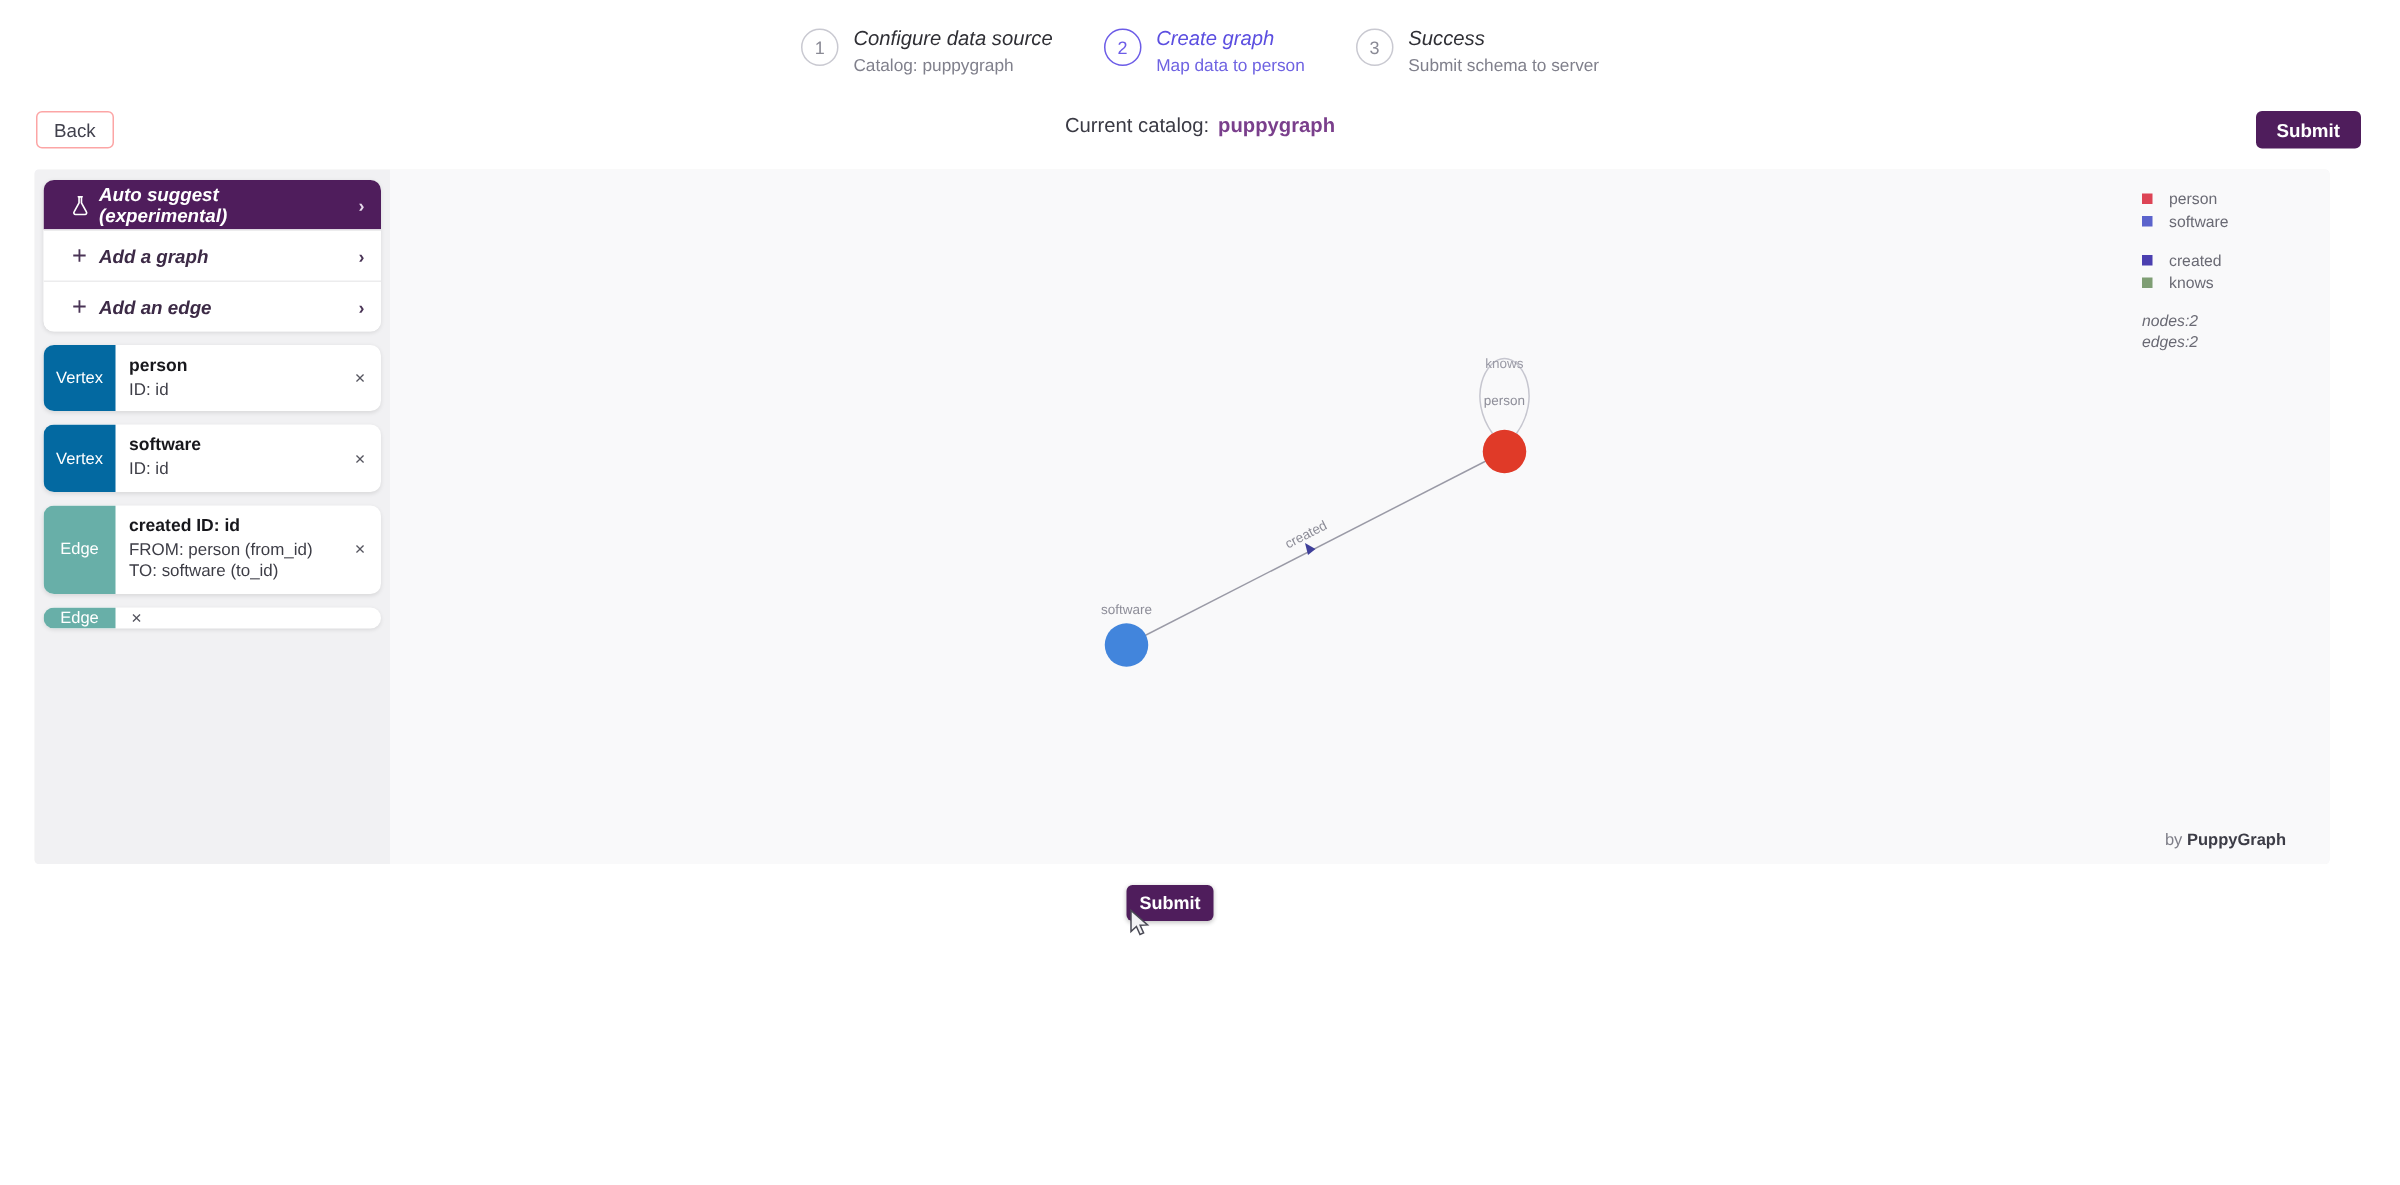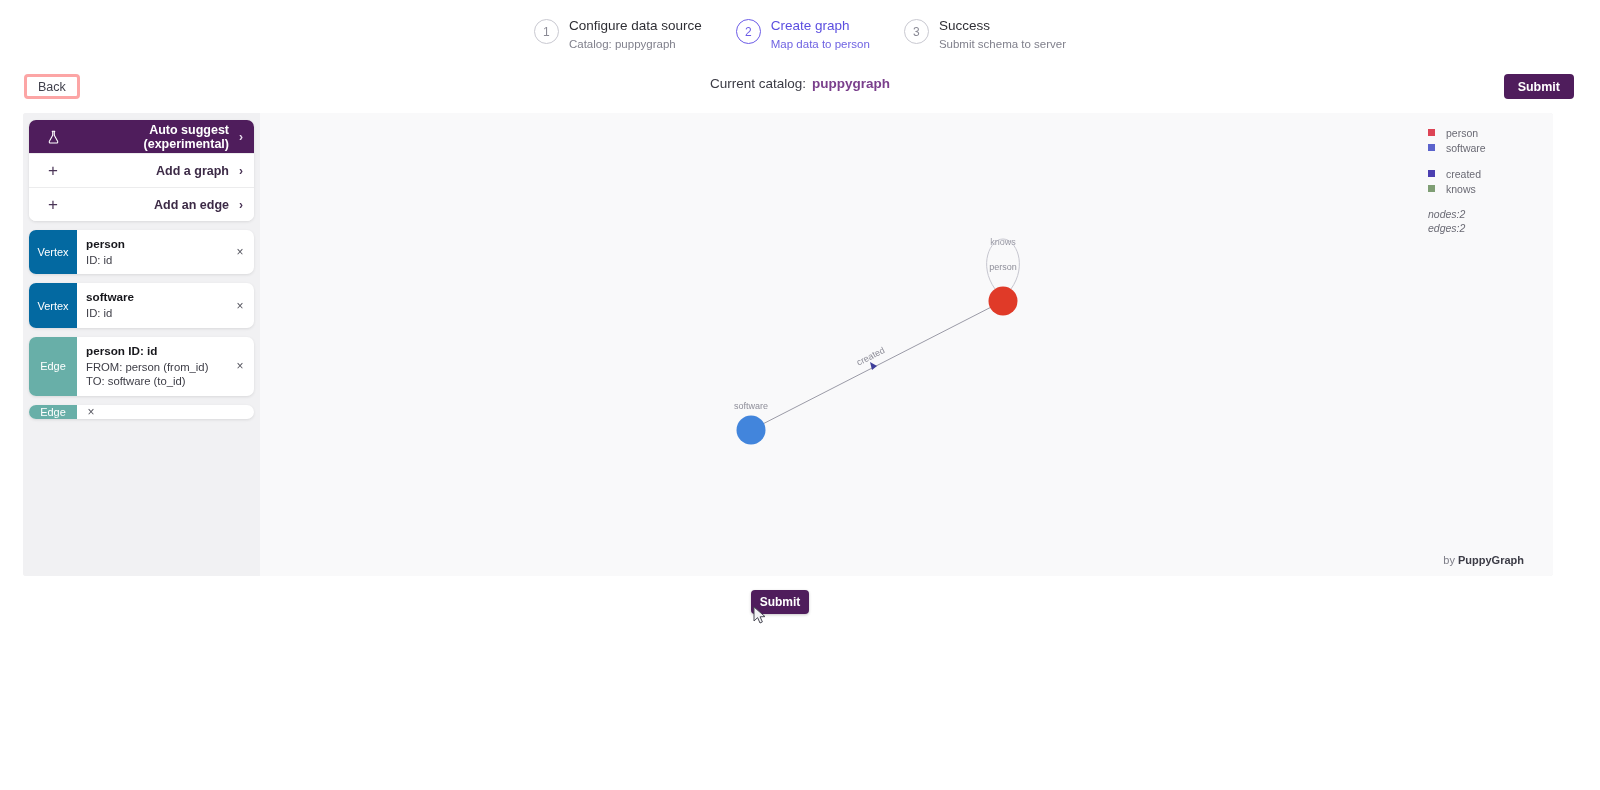--- a/index.html
+++ b/index.html
@@ -18,31 +18,31 @@
   }
   .step { display: flex; align-items: flex-start; gap: 10px; }
   .step-circle {
     width: 25px; height: 25px; border-radius: 50%;
     border: 1px solid #c9c9d1; color: #8a8a95;
     display: flex; align-items: center; justify-content: center;
     font-size: 12px; flex: none; margin-top: 1px;
   }
   .step.active .step-circle { border-color: #6c5ce7; color: #6c5ce7; }
   .step-text { line-height: 1.25; }
-  .step-title { font-size: 13.5px; color: #2f2f35; font-weight: 400; white-space: nowrap; }
+  .step-title { font-size: 13.5px; color: #2f2f35; font-weight: 400; white-space: nowrap; font-style: italic; }
   .step.active .step-title { color: #5b4ee0; }
   .step-sub { font-size: 11.5px; color: #80808c; white-space: nowrap; margin-top: 2px; }
   .step.active .step-sub { color: #6f63e2; }
 
   
   .topbar { position: absolute; top: 74px; left: 0; width: 1600px; height: 26px; }
   .back-btn {
     position: absolute; left: 24px; top: 0;
     height: 25px; min-width: 42px; padding: 0 11px;
-    border: 3px solid #fca5a5; border-radius: 4px; background: #ffffff;
+    border: 1px solid #fca5a5; border-radius: 4px; background: #ffffff;
     font-size: 12.5px; color: #41414d; cursor: pointer;
     display: flex; align-items: center; justify-content: center;
   }
   .catalog {
     position: absolute; left: 0; top: 2px; width: 1600px; text-align: center;
     font-size: 13.5px; color: #3a3a44;
   }
   .catalog .cat-name { color: #7a3f8c; font-weight: bold; margin-left: 6px; }
   .submit-top {
     position: absolute; right: 26px; top: 0;
@@ -71,21 +71,21 @@
     display: flex; align-items: center; padding: 0 11px;
     font-size: 12.5px; font-weight: bold; cursor: pointer;
   }
   .row-add {
     height: 34px; background: #ffffff; color: #3c2a46;
     display: flex; align-items: center; padding: 0 11px;
     font-size: 12.5px; font-weight: bold; cursor: pointer;
     border-top: 1px solid #ececed;
   }
   .row-lead { width: 26px; display: flex; align-items: center; justify-content: center; flex: none; }
-  .row-label { flex: 1; text-align: right; }
+  .row-label { flex: 1; text-align: left; font-style: italic; }
   .row-chev { width: 14px; flex: none; display: flex; align-items: center; justify-content: flex-end; }
   .plus-ico { font-size: 17px; color: #4a3456; line-height: 1; font-weight: 300; }
   .chev { font-size: 12px; line-height: 1; }
   .row-auto .chev { color: #e7dcec; }
   .row-add .chev { color: #4a3456; }
 
   
   .item-card {
     width: 225px; margin-top: 9px; border-radius: 7px; overflow: hidden;
     background: #ffffff; box-shadow: 0 1px 3px rgba(0,0,0,.10);
@@ -216,21 +216,21 @@
         <div class="item-body">
           <div class="item-title">software</div>
           <div class="item-sub">ID: id</div>
         </div>
         <div class="item-close">×</div>
       </div>
 
       <div class="item-card">
         <div class="item-tag tag-edge">Edge</div>
         <div class="item-body">
-          <div class="item-title">person ID: id</div>
+          <div class="item-title">created ID: id</div>
           <div class="item-sub">FROM: person (from_id) TO: software (to_id)</div>
         </div>
         <div class="item-close">×</div>
       </div>
 
       <div class="item-card">
         <div class="item-tag tag-edge">Edge</div>
         <div class="item-close">×</div>
       </div>
 

